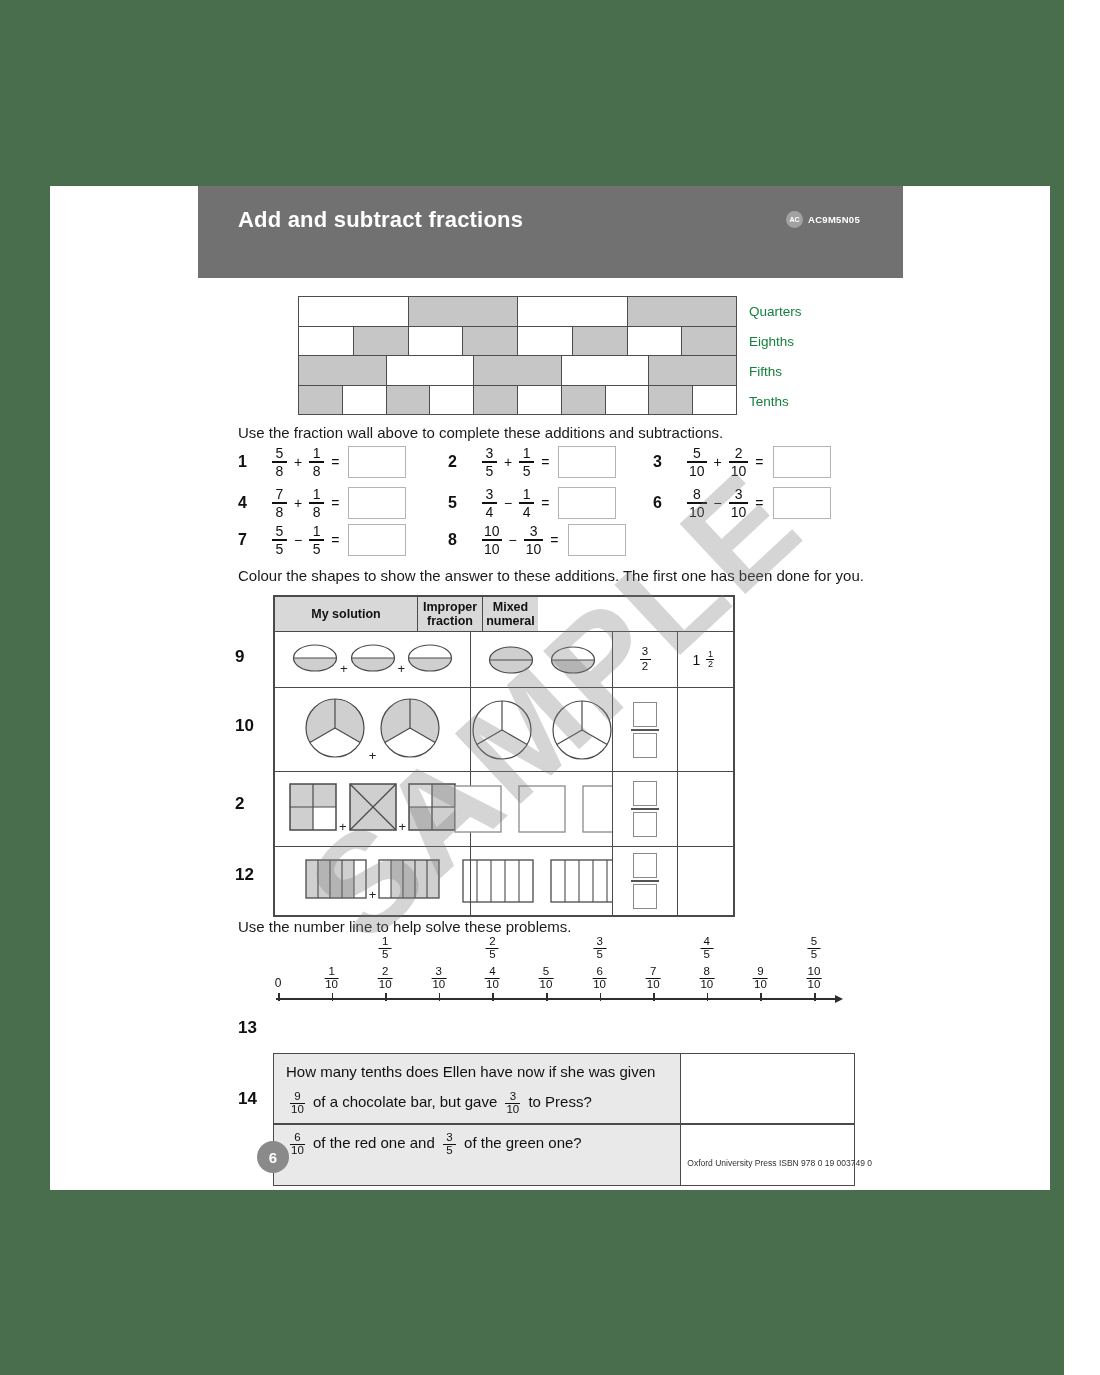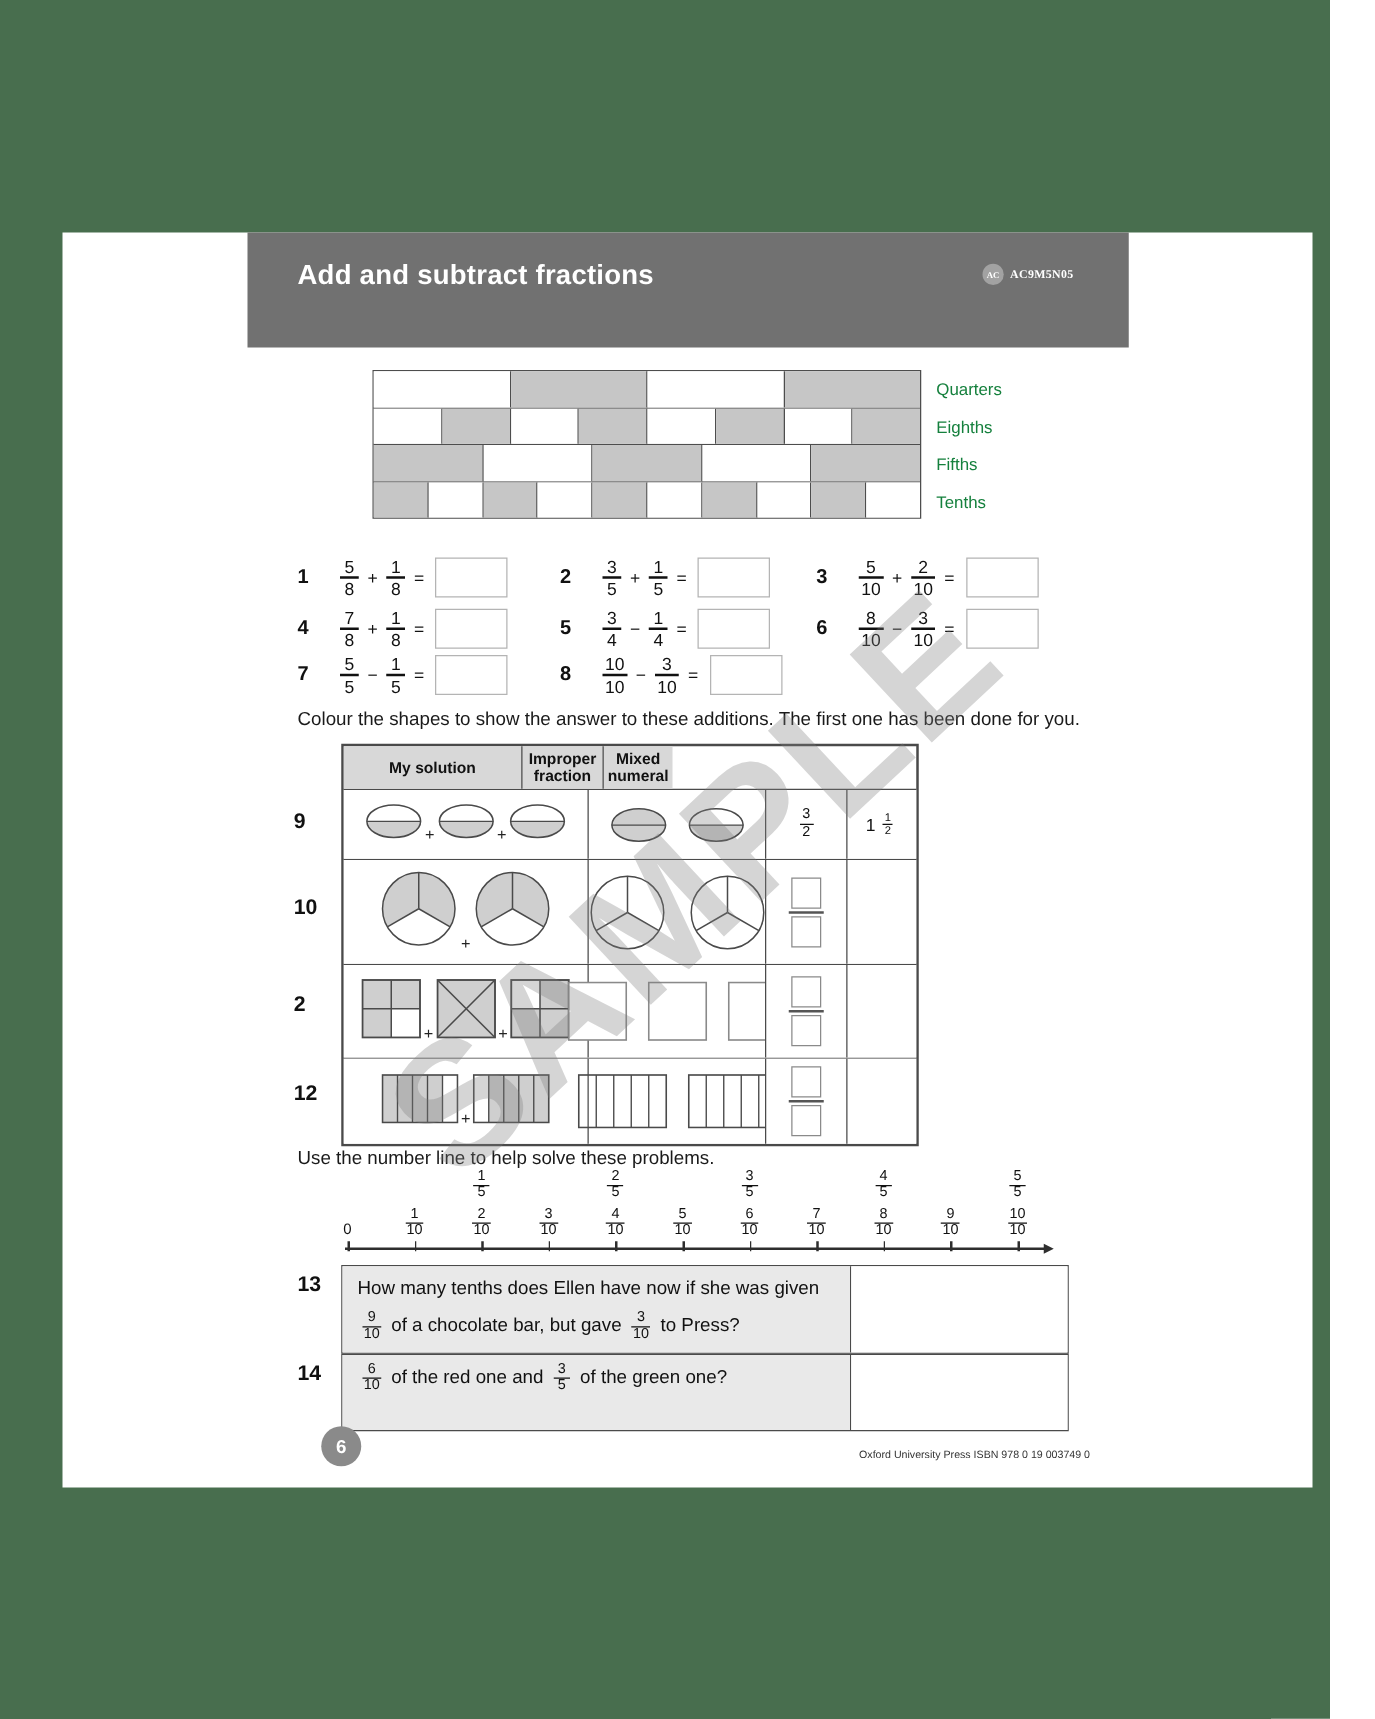--- a/index.html
+++ b/index.html
@@ -2,21 +2,21 @@
 <html><head>
 <meta charset="utf-8">
 <style>
   html,body{margin:0;padding:0;}
   .canvas{position:relative;width:1064px;height:1375px;background:#486e4e;font-family:"Liberation Sans",sans-serif;overflow:hidden;}
   .page{position:absolute;left:50px;top:186px;width:1000px;height:1004px;background:#ffffff;}
 
   
   .hdr{position:absolute;left:148px;top:0;width:705px;height:92px;background:#717171;}
   .hdr-title{position:absolute;left:40px;top:21px;color:#fff;font-size:22px;font-weight:bold;letter-spacing:.2px;}
-  .badge{position:absolute;left:588px;top:25px;display:flex;align-items:center;gap:5px;font-family:Liberation Serif, serif;}
+  .badge{position:absolute;left:588px;top:25px;display:flex;align-items:center;gap:5px;}
   .badge-circle{width:17px;height:17px;border-radius:50%;background:#a2a2a2;color:#fff;font-size:7px;font-weight:bold;display:flex;align-items:center;justify-content:center;}
   .badge-code{color:#fff;font-size:9.5px;font-weight:bold;letter-spacing:.3px;}
 
   
   .wall{position:absolute;left:248px;top:110px;width:437px;border:1.5px solid #4d4d4d;}
   .wall-row{display:flex;height:28.5px;border-bottom:1px solid #4d4d4d;}
   .wall-row:last-child{border-bottom:none;}
   .wall-cell{flex:1;border-right:1px solid #4d4d4d;background:#fff;}
   .wall-cell:last-child{border-right:none;}
   .wall-cell.shaded{background:#c6c6c6;}
@@ -60,21 +60,21 @@
 
   
   .nline{position:absolute;left:226px;top:750px;width:580px;height:74px;}
   .nl-label{position:absolute;transform:translateX(-50%);color:#111;}
   .nl-zero{font-size:12px;}
   .nl-line{position:absolute;top:62px;left:0;width:560px;height:1.5px;background:#2e2e2e;}
   .nl-tick{position:absolute;top:57px;width:1.5px;height:8px;background:#2e2e2e;}
   .nl-arrow{position:absolute;left:559px;top:58.5px;width:0;height:0;border-left:8px solid #2e2e2e;border-top:4.5px solid transparent;border-bottom:4.5px solid transparent;}
 
   
-  .wpbox{position:absolute;left:223px;width:582px;border:1.5px solid #4a4a4a;display:flex;box-sizing:border-box;}
+  .wpbox{position:absolute;left:223px;width:582px;border:1.5px solid #4a4a4a;display:flex;box-sizing:border-box;margin-top:41px;}
   .wpq{width:407px;background:#e9e9e9;border-right:1.5px solid #4a4a4a;box-sizing:border-box;padding:3px 12px;font-size:15px;color:#111;line-height:30px;}
   .wpq .frac{margin:0 4px;}
   .wpa{flex:1;background:#ffffff;}
 
   
   .pageno{position:absolute;left:207px;top:955px;width:32px;height:32px;border-radius:50%;background:#8a8a8a;color:#fff;font-size:15px;font-weight:bold;display:flex;align-items:center;justify-content:center;}
   .imprint{position:absolute;right:178px;top:972px;font-size:8.5px;color:#333;}
 
   
   .watermark{position:absolute;left:140px;top:340px;width:730px;height:360px;display:flex;align-items:center;justify-content:center;transform:rotate(-43deg);font-size:140px;font-weight:bold;color:rgba(125,125,125,0.32);letter-spacing:4px;pointer-events:none;z-index:50;user-select:none;}
@@ -130,20 +130,21 @@
           <div class="wall-cell"></div>
         </div>
       </div>
     <div class="wall-labels" id="wall-labels">
         <div class="wall-label">Quarters</div>
         <div class="wall-label">Eighths</div>
         <div class="wall-label">Fifths</div>
         <div class="wall-label">Tenths</div>
       </div>
 
+    <div class="instr" style="left:188px;top:238px;">Use the fraction wall above to complete these additions and subtractions.</div>
     <div id="problems">
         <div class="problem" style="left: 188px; top: 258px;">
           <span class="pnum">1</span>
           <span class="frac ">
             <span class="fn">5</span>
             <span class="fbar"></span>
             <span class="fd">8</span>
           </span>
           <span class="op">+</span>
           <span class="frac ">

